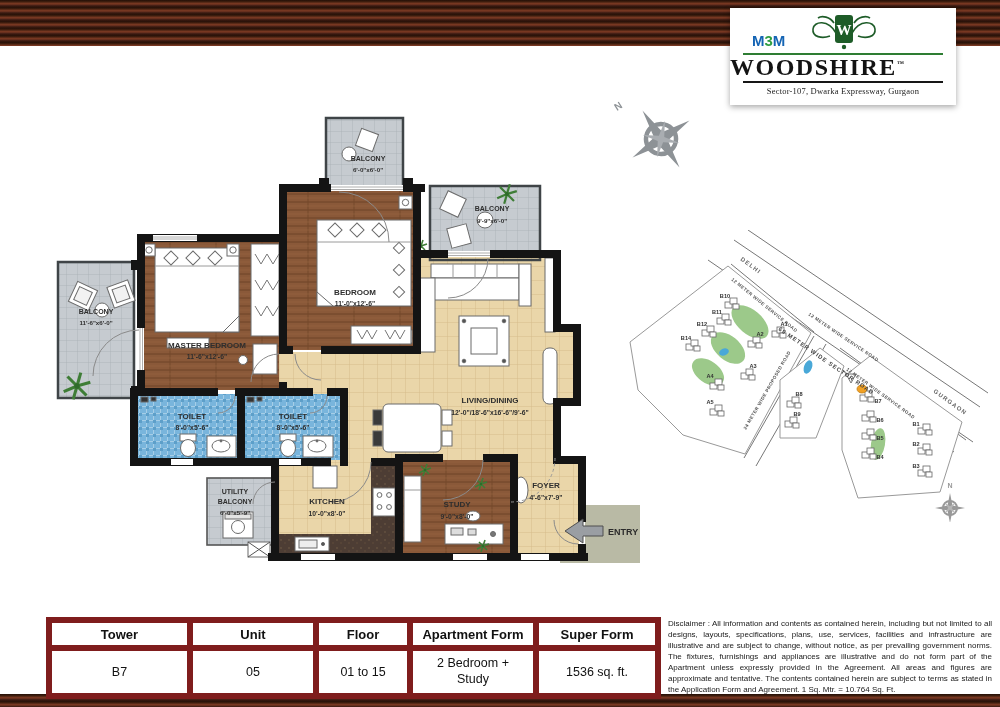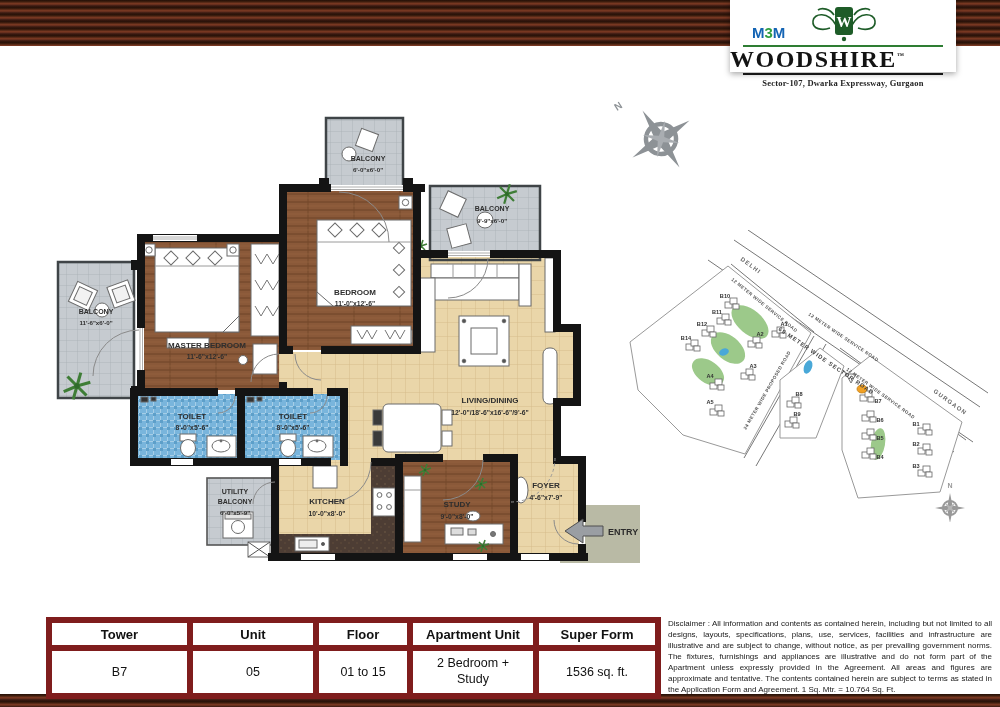--- a/index.html
+++ b/index.html
@@ -4,32 +4,32 @@
 <style>
   html,body{margin:0;padding:0;background:#e8e8e8}
   .page{position:relative;width:1000px;height:707px;background:#ffffff;overflow:hidden;
         font-family:"Liberation Sans",sans-serif}
   .woodbar{position:absolute;left:0;width:1000px;
     background:repeating-linear-gradient(180deg,#230f08 0px,#44200f 2px,#6e3420 3px,#802f17 4px,#50251courier 5px,#2a1209 7px);
     background:repeating-linear-gradient(180deg,#230f08 0px,#44200f 2px,#6e3420 3px,#803a22 4px,#50251a 5px,#2a1209 7px);}
   .woodbar.top{top:0;height:46px}
   .woodbar.bottom{top:694px;height:13px}
 
-  .logo-box{position:absolute;left:730px;top:0;width:226px;height:72px;background:#fff;
+  .logo-box{position:absolute;left:730px;top:8px;width:226px;height:97px;background:#fff;
     box-shadow:0 2px 6px rgba(0,0,0,.35)}
   .m3m{position:absolute;left:22px;top:24px;font-size:15px;font-weight:800;letter-spacing:0}
   .m3m .b{color:#1464b4}.m3m .g{color:#2f9e41}
   .crest{position:absolute;left:78px;top:3px}
   .green-rule{position:absolute;left:13px;top:45px;width:200px;height:2px;background:#2e7d33}
   .wordmark{position:absolute;left:0;top:46px;width:100%;
     font-family:"Liberation Serif",serif;font-size:24px;letter-spacing:1.5px;color:#131313;font-weight:600}
   .wordmark sup{font-size:7px;letter-spacing:0}
   .black-rule{position:absolute;left:13px;top:73px;width:200px;height:2px;background:#161616}
   .tagline{position:absolute;left:0;top:78px;width:100%;text-align:center;
-    font-family:"Liberation Serif",serif;font-size:8.5px;color:#222;letter-spacing:.2px;font-weight:700}
+    font-family:"Liberation Serif",serif;font-size:8.5px;color:#222;letter-spacing:.2px;font-weight:400}
 
   svg.fp{position:absolute;left:55px;top:98px}
   svg.cp{position:absolute;left:607px;top:95px}
   svg.sm{position:absolute;left:628px;top:230px}
 
   .rl{font:700 8px "Liberation Sans",sans-serif;fill:#2e2e2e}
   .rd{font:600 6.8px "Liberation Sans",sans-serif;fill:#2e2e2e}
   .bl{font:700 7px "Liberation Sans",sans-serif;fill:#2e2e2e}
   .bd{font:600 6.2px "Liberation Sans",sans-serif;fill:#2e2e2e}
   .entry-t{font:700 9px "Liberation Sans",sans-serif;fill:#2b2b2b}
@@ -528,21 +528,21 @@
         <col style="width:126px">
         <col style="width:94px">
         <col style="width:126px">
         <col style="width:122px">
       </colgroup>
     <thead>
       <tr>
         <th>Tower</th>
         <th>Unit</th>
         <th>Floor</th>
-        <th>Apartment Unit</th>
+        <th>Apartment Form</th>
         <th>Super Form</th>
       </tr>
     </thead>
     <tbody>
       <tr>
         <td>B7</td>
         <td>05</td>
         <td>01 to 15</td>
         <td><span class="apt-wrap">2 Bedroom + Study</span></td>
         <td>1536 sq. ft.</td>

